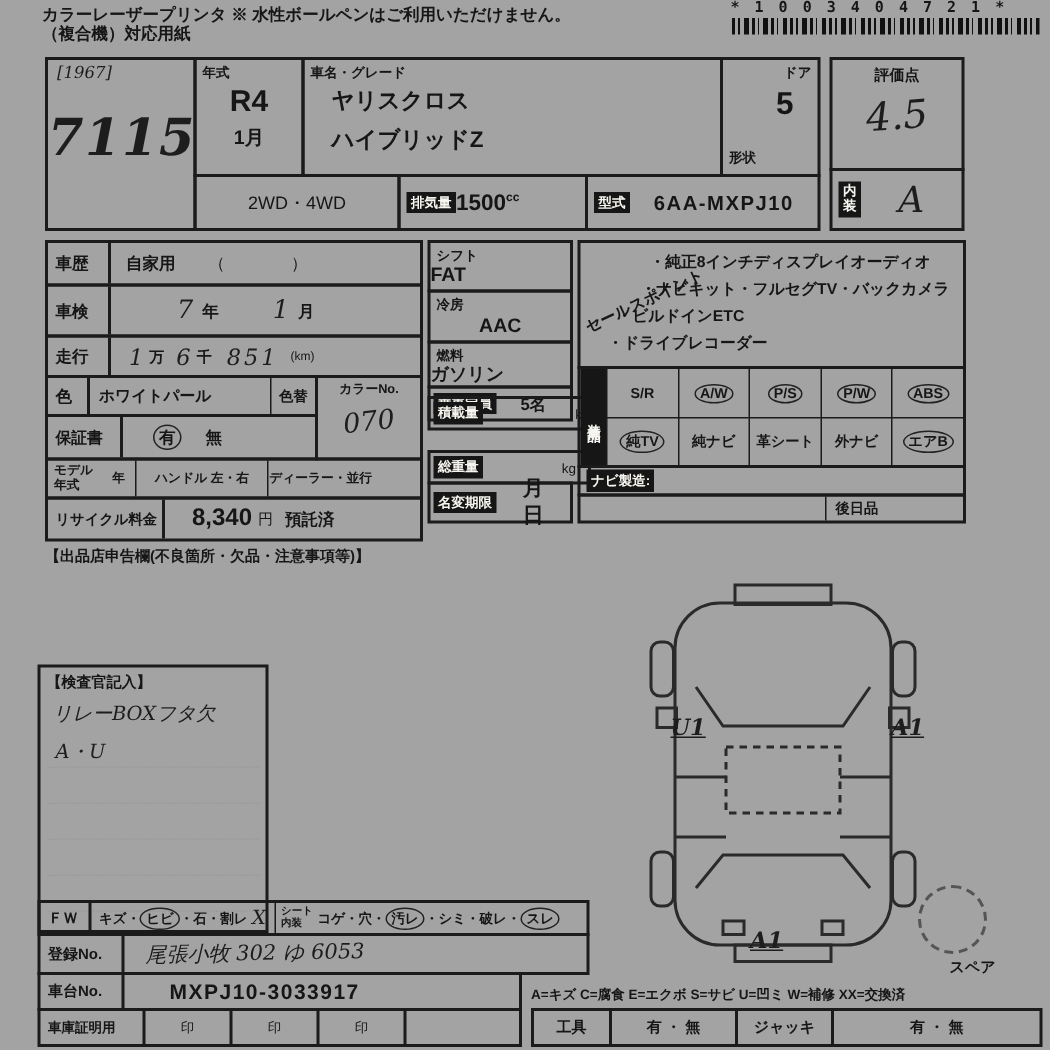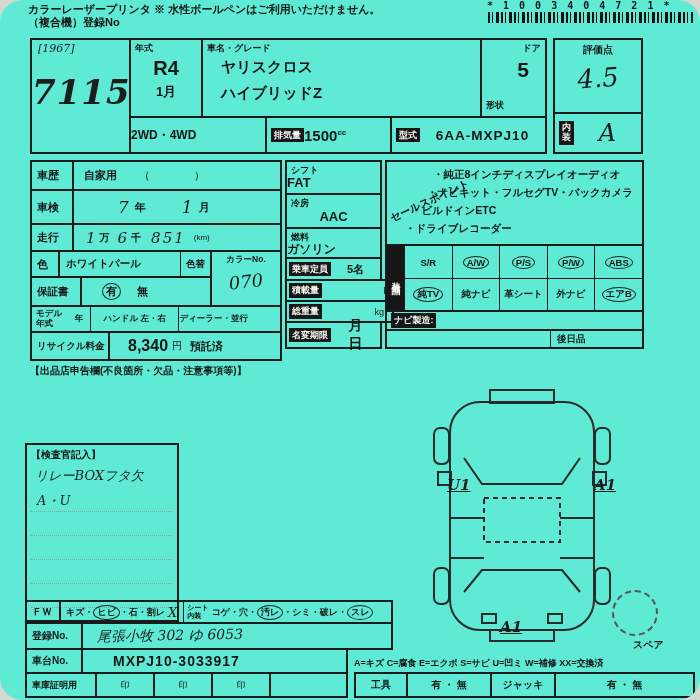--- a/index.html
+++ b/index.html
@@ -1,17 +1,17 @@
 <!DOCTYPE html>
 <html><head>
 <meta charset="utf-8">
 <style>
   * { box-sizing: border-box; margin: 0; padding: 0; }
   body { margin: 0; background: #d8d8d3; font-family: "Liberation Sans", sans-serif; }
-  .page { position: relative; width: 700px; height: 700px; background: #5eead4; color: #161616; overflow: hidden; font-family: "Liberation Sans", sans-serif; border-radius: 22px; }
+  .page { position: relative; width: 700px; height: 700px; background: #a3a3a3; color: #161616; overflow: hidden; font-family: "Liberation Sans", sans-serif; }
   .a { position: absolute; }
   .cell { position: absolute; border: 2px solid #1b1b1b; }
   .row { display: flex; align-items: center; }
   .rlab { display: flex; align-items: center; height: 100%; padding-left: 5px; border-right: 2px solid #1b1b1b; font-weight: bold; font-size: 11px; flex-shrink: 0; }
   .clab { position: absolute; top: 2px; left: 4px; font-size: 9px; font-weight: bold; }
   .rev { background: #161616; color: #f6f5ef; font-size: 9px; font-weight: bold; padding: 2px 3px; display: inline-block; line-height: 1.15; }
   .hw { font-family: "DejaVu Serif", serif; font-style: italic; color: #1d1d1d; }
   .circ { display: inline-block; border: 1.6px solid #222; border-radius: 50%; padding: 0 3px; }
   .vline { border-left: 1.5px solid #1b1b1b; align-self: stretch; }
   .sp { position: absolute; font-size: 10.5px; font-weight: bold; white-space: nowrap; }
@@ -28,21 +28,21 @@
   .stamp-cell { width: 58px; height: 100%; border-right: 2px solid #1b1b1b; display: flex; align-items: center; justify-content: center; font-size: 9px; flex-shrink: 0; }
   .mark { position: absolute; font-size: 15px; font-weight: bold; text-decoration: underline; }
   .seat-lab { display: flex; flex-direction: column; font-size: 7px; font-weight: bold; line-height: 1.15; padding: 0 3px; flex-shrink: 0; }
 </style>
 </head>
 <body>
 
 <div class="page">
 
   <div class="a notice" style="left:28px;top:2px">カラーレーザープリンタ ※ 水性ボールペンはご利用いただけません。</div>
-  <div class="a notice" style="left:28px;top:15px">（複合機）登録No</div>
+  <div class="a notice" style="left:28px;top:15px">（複合機）対応用紙</div>
   <div class="a" style="left:487px;top:0;font-size:10px;font-weight:bold;letter-spacing:2px;font-family:'DejaVu Sans Mono',monospace">* 1 0 0 3 4 0 4 7 2 1 *</div>
   <div class="a barcode" style="left:488px;top:12px;width:205px;height:11px"></div>
 
   <div class="cell" style="left:30px;top:38px;width:101px;height:116px">
     <span class="hw a" style="left:6px;top:2px;font-size:11px">[1967]</span>
     <div class="hw a" style="left:0;right:0;top:32px;text-align:center;font-size:34px;font-weight:bold;letter-spacing:1px">7115</div>
   </div>
 
   <div class="cell" style="left:129px;top:38px;width:74px;height:80px">
     <span class="clab">年式</span>
@@ -55,21 +55,21 @@
     <div style="margin:18px 0 0 18px;font-size:15px;font-weight:bold">ヤリスクロス</div>
     <div style="margin:7px 0 0 18px;font-size:15px;font-weight:bold">ハイブリッドZ</div>
   </div>
 
   <div class="cell" style="left:480px;top:38px;width:67px;height:80px">
     <span class="a" style="right:4px;top:2px;font-size:9px;font-weight:bold">ドア</span>
     <div class="a" style="right:16px;top:18px;font-size:21px;font-weight:bold">5</div>
     <span class="a" style="left:4px;bottom:4px;font-size:9px;font-weight:bold">形状</span>
   </div>
 
-  <div class="cell row" style="left:129px;top:116px;width:138px;height:38px;font-size:12px;font-weight:bold">
+  <div class="cell row" style="left:129px;top:116px;width:138px;height:38px;justify-content:center;font-size:12px;font-weight:normal">
     <span>2WD・4WD</span>
   </div>
   <div class="cell row" style="left:265px;top:116px;width:127px;height:38px">
     <span class="rev" style="margin-left:4px">排気量</span>
     <span style="flex:1;font-size:15px;font-weight:bold">
       <span>1500</span><span style="font-size:8px;vertical-align:super">cc</span>
     </span>
   </div>
   <div class="cell row" style="left:390px;top:116px;width:157px;height:38px">
     <span class="rev" style="margin-left:4px">型式</span>
@@ -155,21 +155,21 @@
     <div style="text-align:center;margin-top:14px;font-size:13px;font-weight:bold">AAC</div>
   </div>
   <div class="cell" style="left:285px;top:227px;width:97px;height:32px">
     <span class="clab">燃料</span>
     <div style="text-align:left;margin-top:12px;font-size:12px;font-weight:bold">ガソリン</div>
   </div>
   <div class="cell row" style="left:285px;top:257px;width:97px;height:24px">
     <span class="rev" style="margin-left:2px">乗車定員</span>
     <span style="flex:1;text-align:center;font-size:11px;font-weight:bold">5名</span>
   </div>
-  <div class="cell row" style="left:285px;top:279px;width:118px;height:23px">
+  <div class="cell row" style="left:285px;top:264px;width:118px;height:23px">
     <span class="rev" style="margin-left:2px">積載量</span>
     <span style="flex:1;text-align:right;padding-right:8px;font-size:9px">kg</span>
   </div>
   <div class="cell row" style="left:285px;top:300px;width:109px;height:23px">
     <span class="rev" style="margin-left:2px">総重量</span>
     <span style="flex:1;text-align:right;padding-right:8px;font-size:9px">kg</span>
   </div>
   <div class="cell row" style="left:285px;top:321px;width:97px;height:28px">
     <span class="rev" style="margin-left:2px">名変期限</span>
     <span style="flex:1;text-align:center;font-size:14px;font-weight:bold">月　　日</span>

